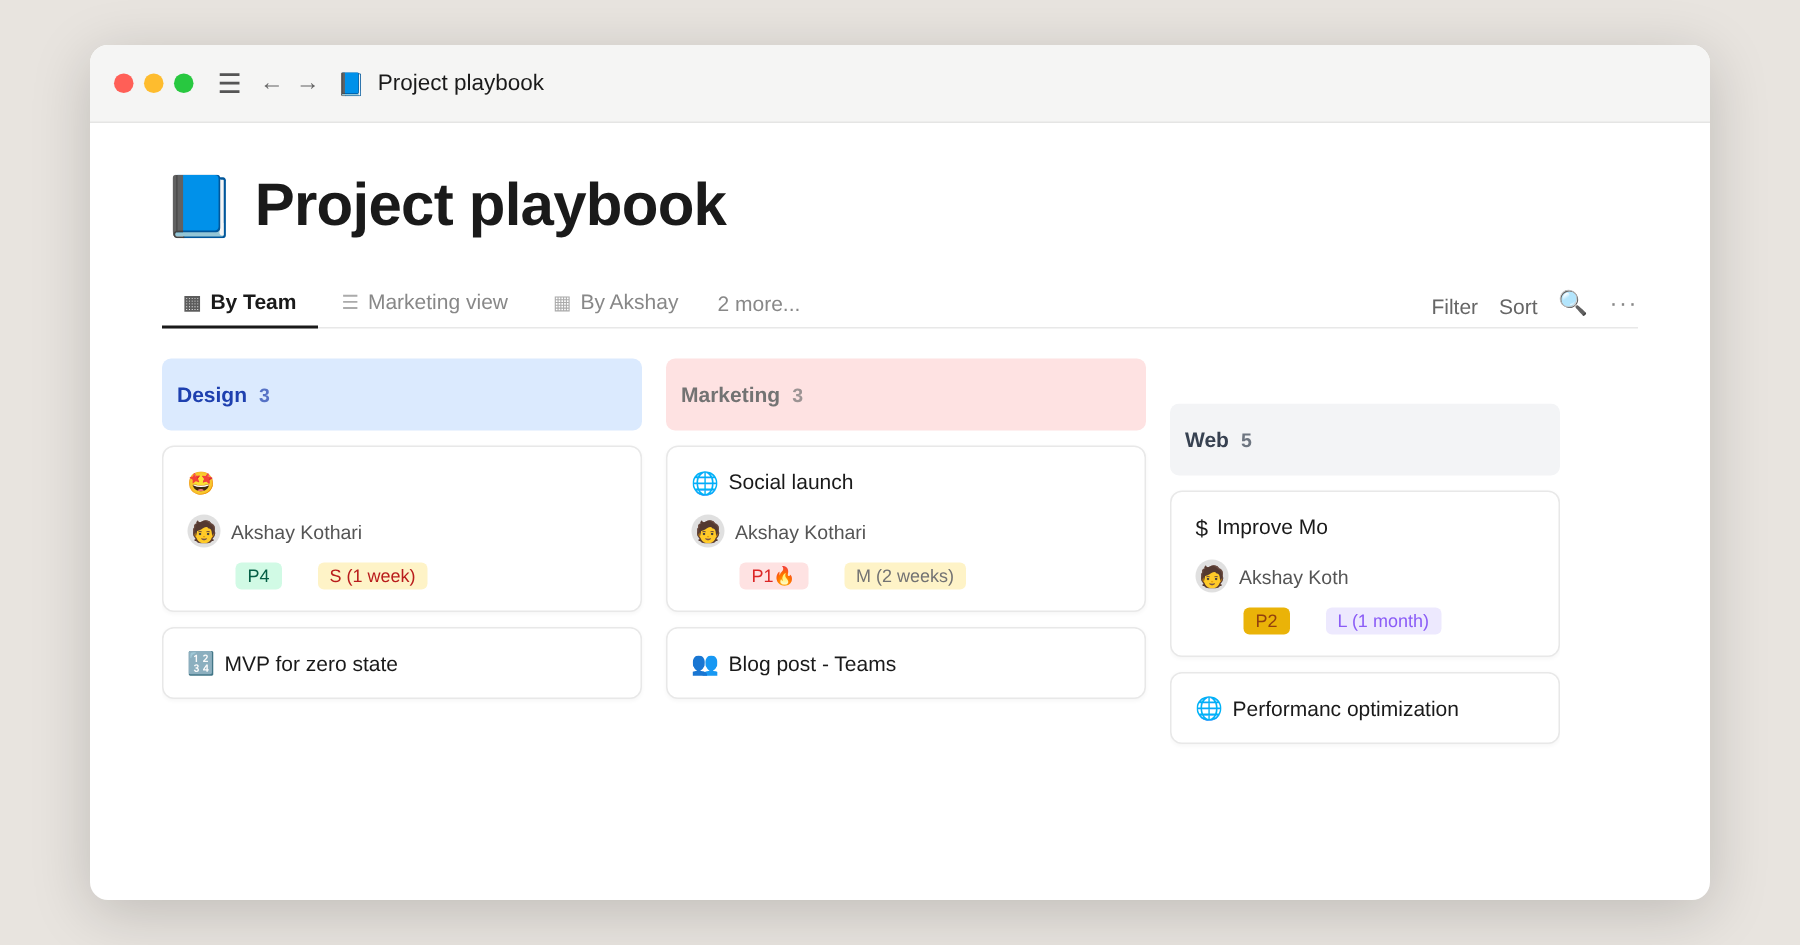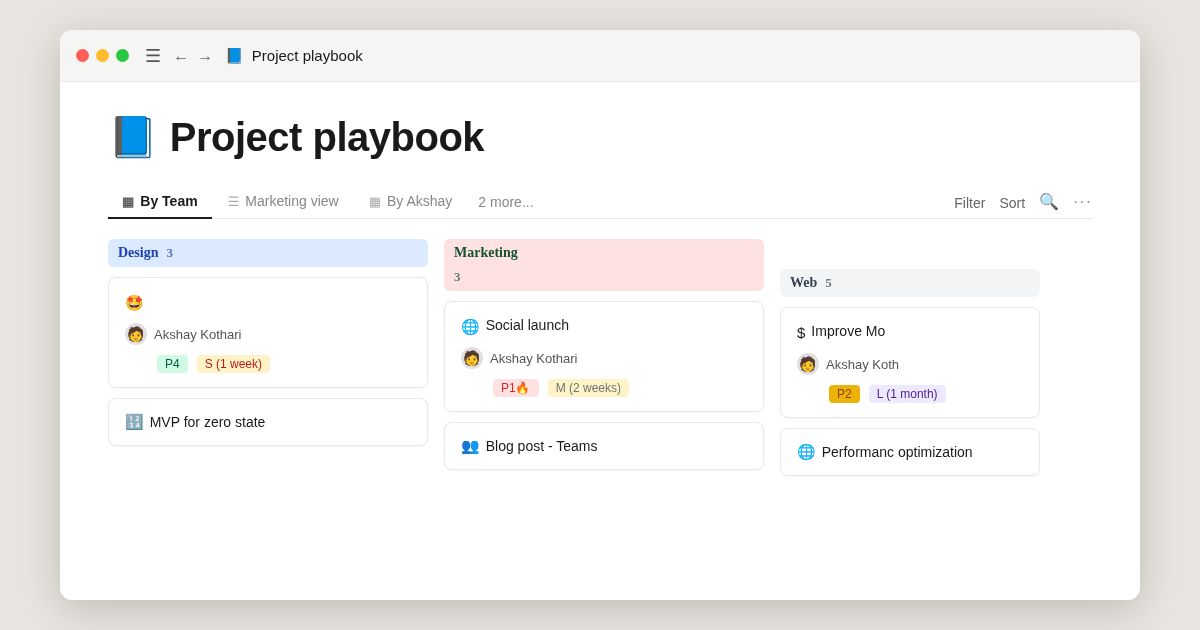--- a/index.html
+++ b/index.html
@@ -158,35 +158,34 @@
     }
     .board-column {
       width: 320px;
       flex-shrink: 0;
       display: flex;
       flex-direction: column;
       gap: 10px;
     }
     .column-header {
       display: flex;
+      align-items: center;
       gap: 8px;
-      padding: 6px 10px;
+      padding: 16px 10px;
       border-radius: 6px;
       font-weight: 600;
       font-size: 14px;
-      font-family: Liberation Serif, serif;
     }
     .column-header.design {
       background: #dbeafe;
       color: #1e40af;
     }
     .column-header.marketing {
       background: #fee2e2;
-      color: #14532d;
-      flex-direction: column;
+      color: #737373;
     }
     .column-header.web {
       background: #f3f4f6;
       color: #374151;
     }
     .column-count {
       font-size: 13px;
       opacity: 0.7;
     }
     
@@ -228,36 +227,36 @@
       align-items: center;
       justify-content: center;
       font-size: 11px;
       overflow: hidden;
     }
     .avatar-emoji {
       font-size: 14px;
     }
     .badges {
       display: flex;
-      gap: 9px;
+      gap: 24px;
       flex-wrap: wrap;
       padding-left: 32px;
     }
     .badge {
       padding: 2px 8px;
       border-radius: 4px;
       font-size: 12px;
       font-weight: 500;
     }
     .badge-p4 { background: #d1fae5; color: #065f46; }
     .badge-s { background: #fef3c7; color: #b91c1c; }
     .badge-p1 { background: #fee2e2; color: #dc2626; }
     .badge-m { background: #fef3c7; color: #737373; }
     .badge-p2 { background: #eab308; color: #92400e; }
-    .badge-l { background: #ede9fe; color: #4c1d95; }
+    .badge-l { background: #ede9fe; color: #8b5cf6; }
     .card-partial {
       background: #fff;
       border: 1px solid #e8e8e8;
       border-radius: 8px;
       padding: 14px 16px;
       box-shadow: 0 1px 3px rgba(0,0,0,0.04);
       overflow: hidden;
     }
     .card-partial-title {
       font-size: 14px;

